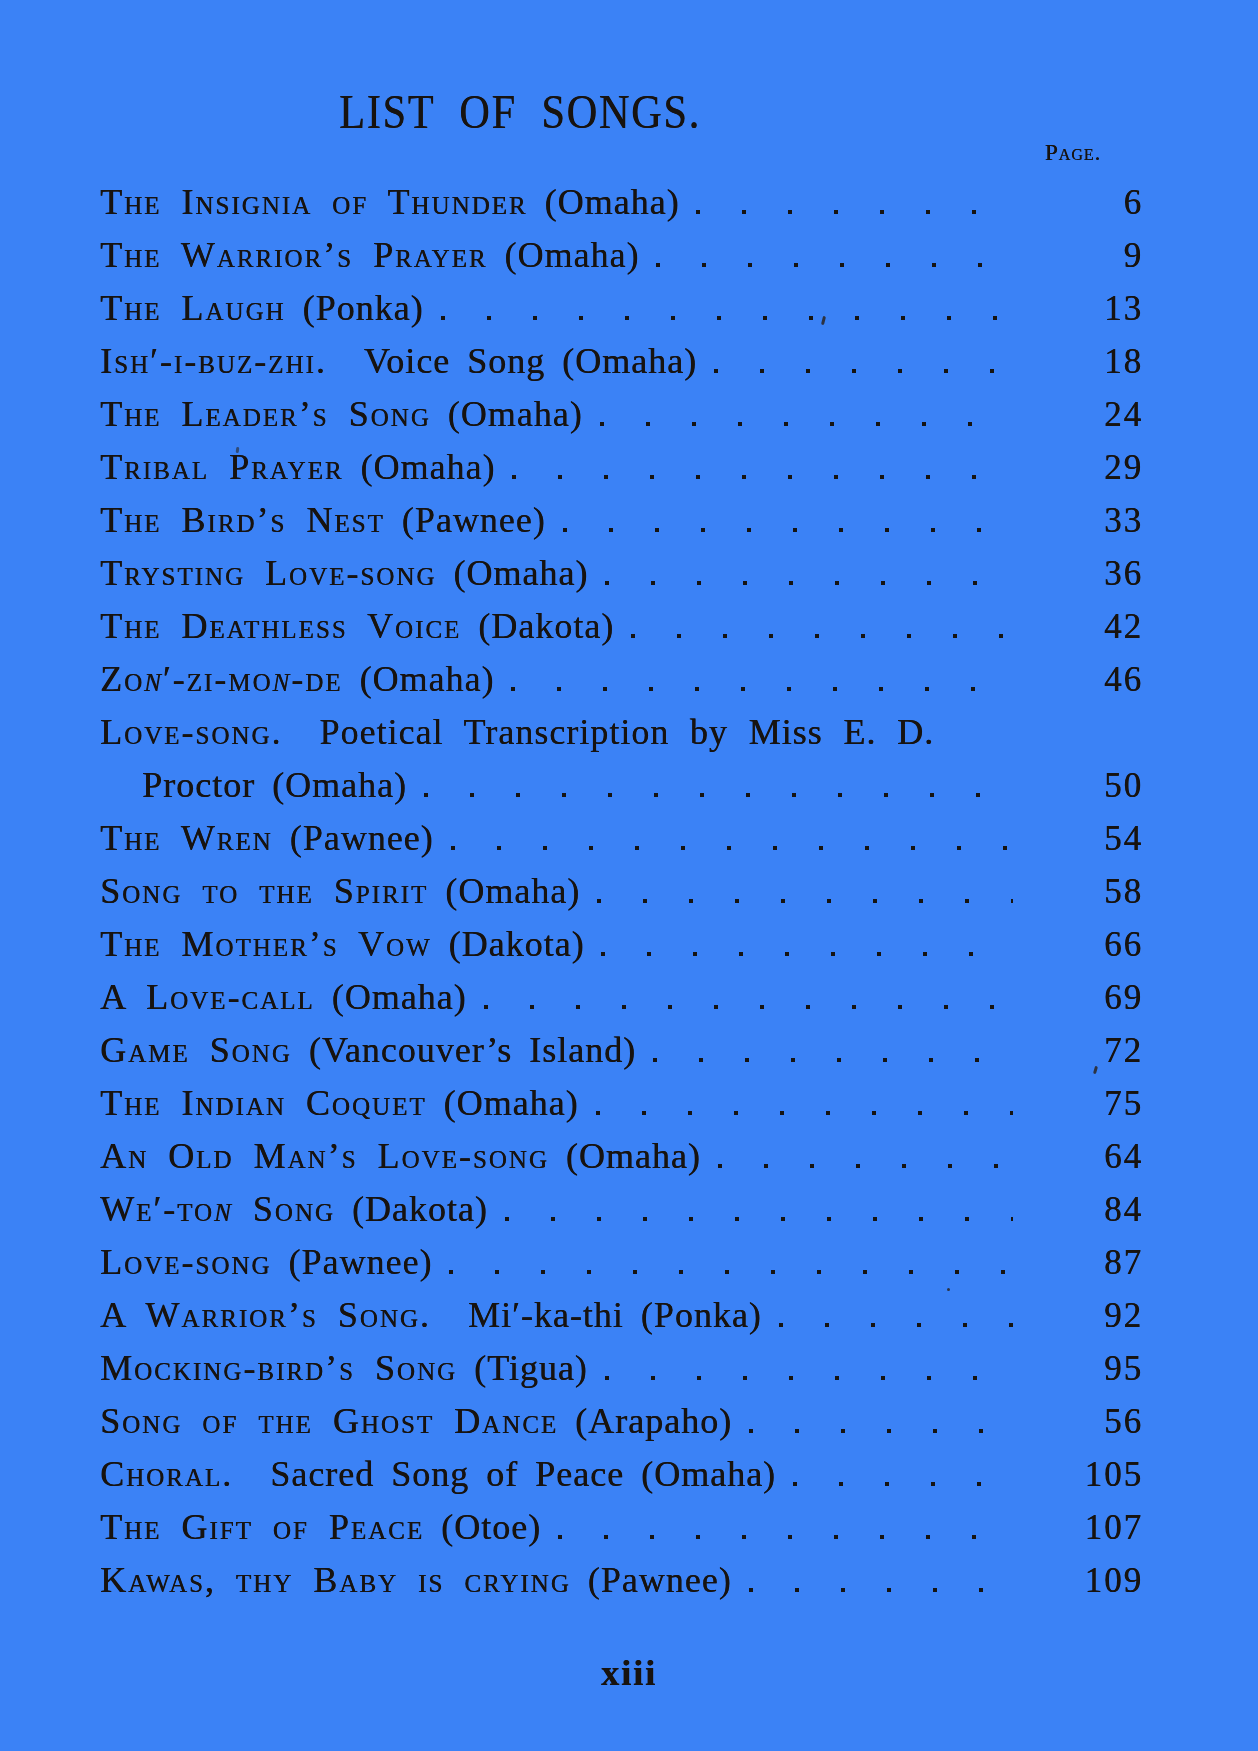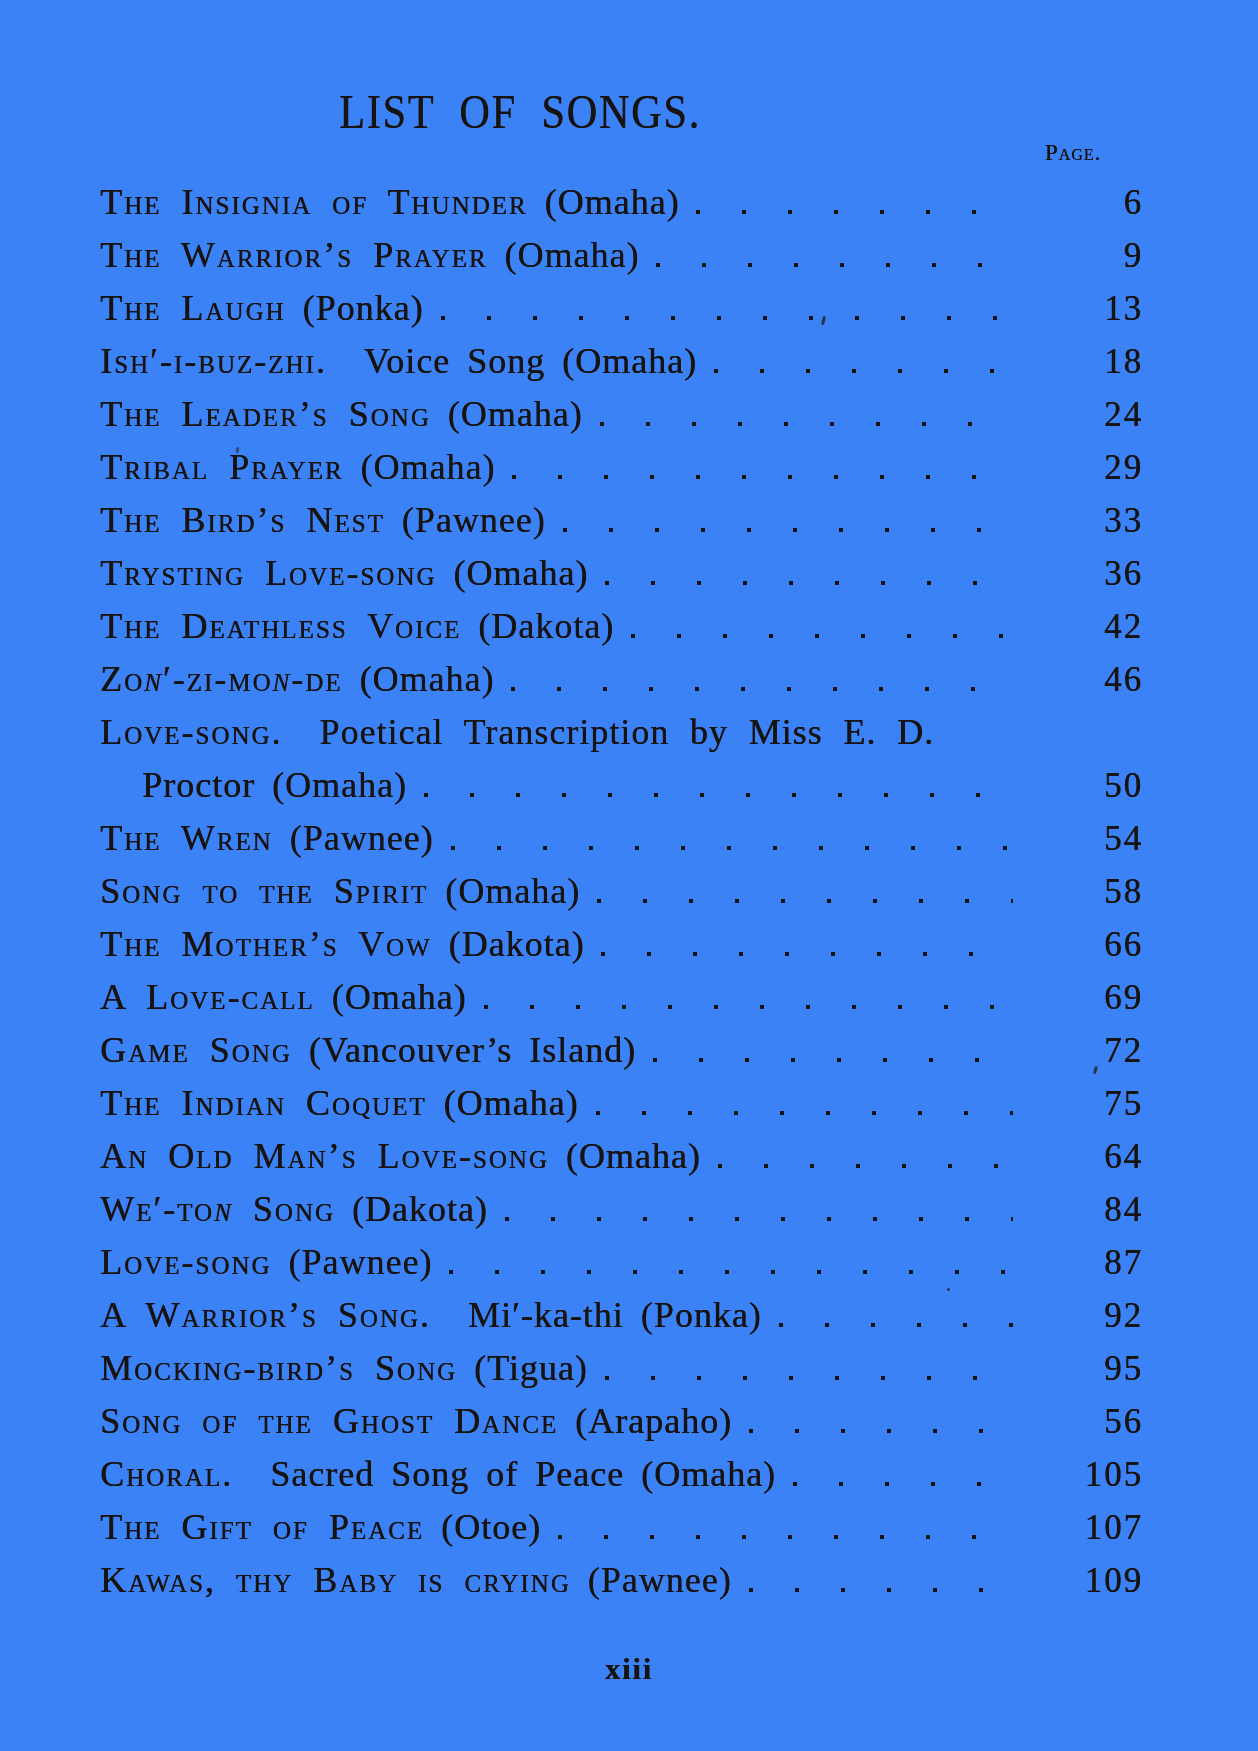--- a/index.html
+++ b/index.html
@@ -61,21 +61,21 @@
   .row.justify .title{
     flex:0 0 834px;
     text-align:justify;
     text-align-last:justify;
     white-space:normal;
   }
   .row.indent .title{padding-left:42px;}
   .folio{
     position:absolute;top:1652px;left:0;width:1258px;
     text-align:center;
-    font-size:30px;font-weight:700;
+    font-size:36px;font-weight:700;
     letter-spacing:2px;
   }
   .speck{position:absolute;background:#2a2623;opacity:.85;border-radius:2px;}
   .spk1{left:822px;top:316px;width:3px;height:9px;transform:rotate(14deg);}
   .spk2{left:1094px;top:1066px;width:3px;height:8px;transform:rotate(16deg);}
   .spk3{left:947px;top:1288px;width:3px;height:3px;border-radius:50%;}
   .spk4{left:236px;top:447px;width:3px;height:6px;transform:rotate(8deg);opacity:.6;}
 </style>
 </head>
 <body>

